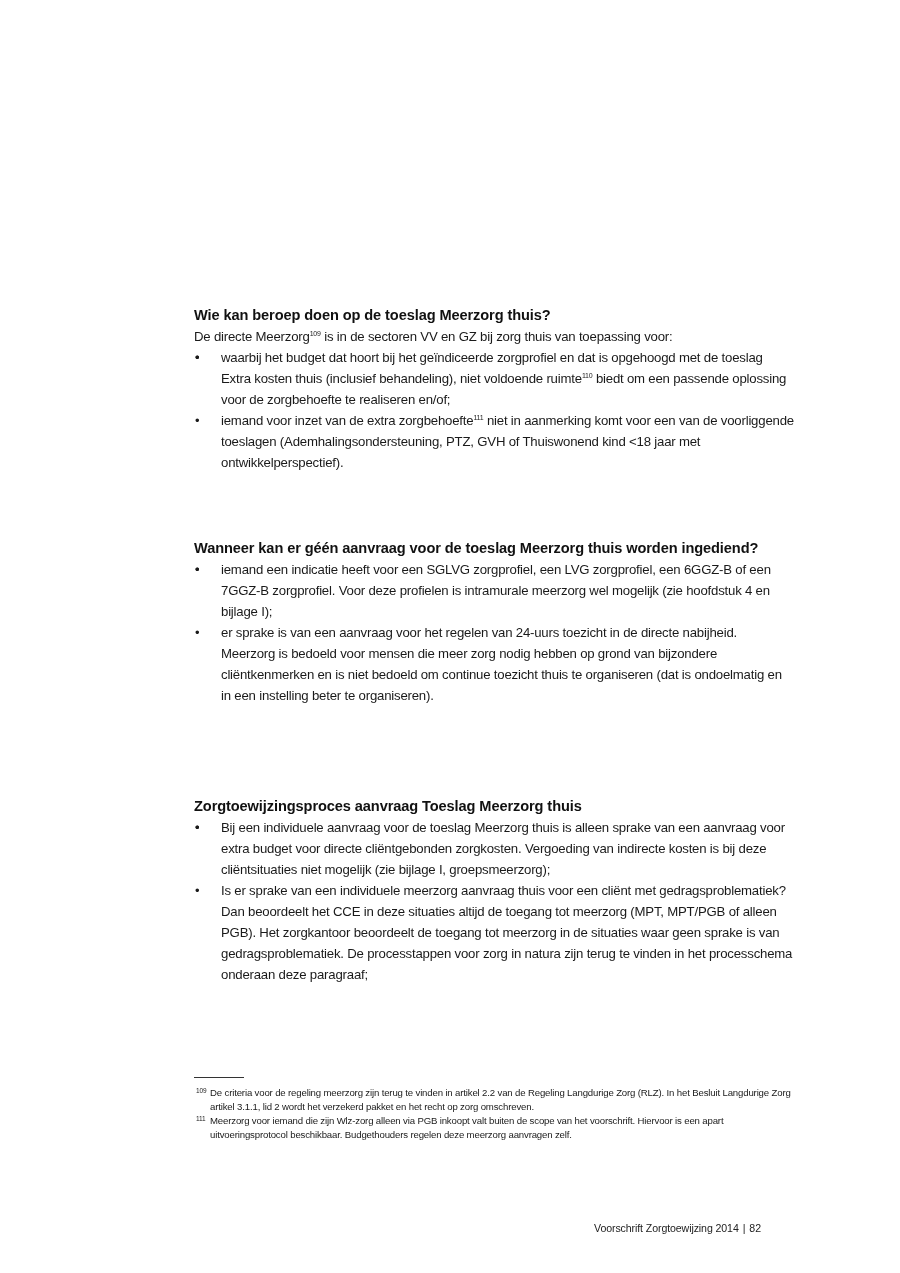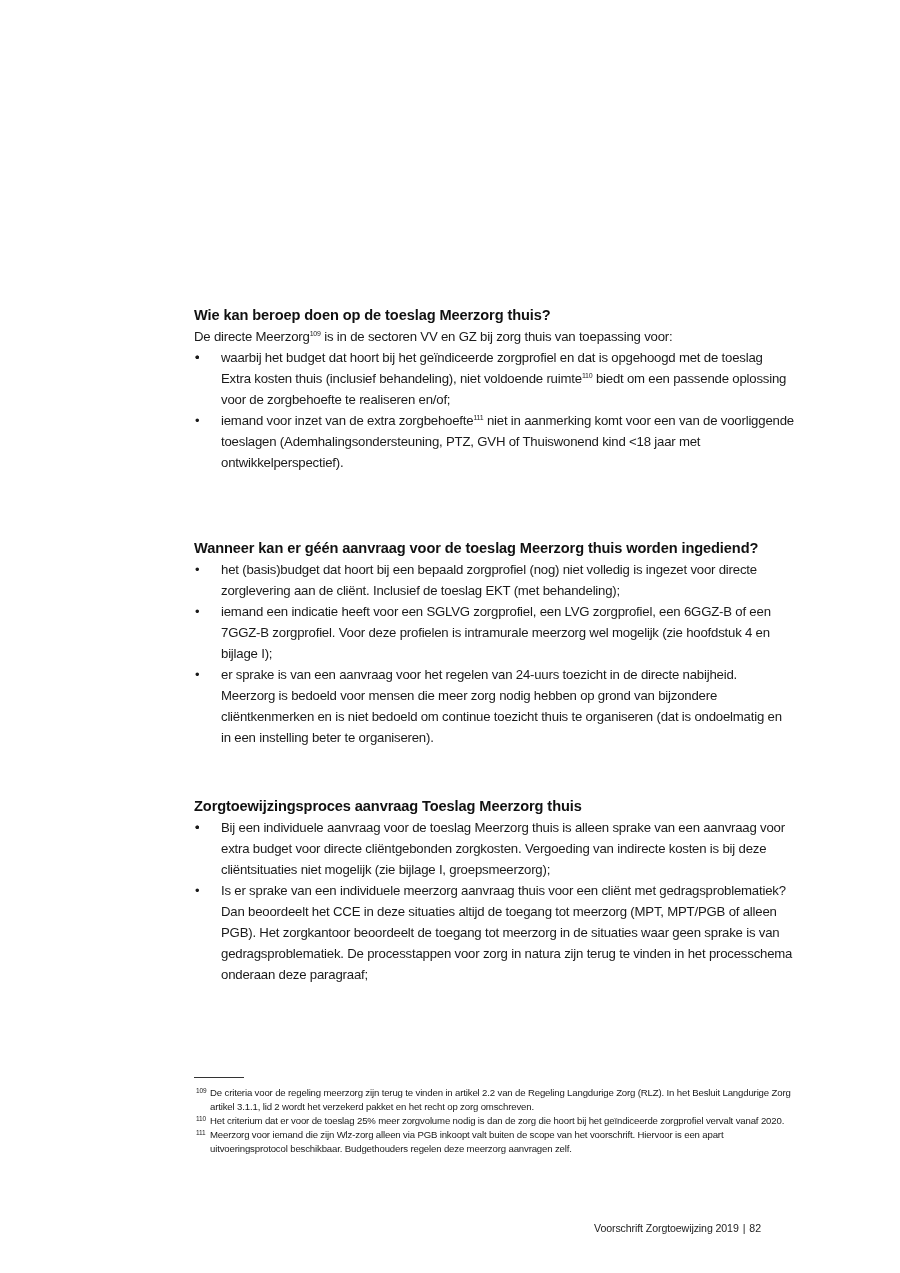--- a/index.html
+++ b/index.html
@@ -35,40 +35,39 @@
       <ul>
         <li><span class="bullet">•</span></li>
         <li><span class="bullet">•</span><span>waarbij het budget dat hoort bij het geïndiceerde zorgprofiel en dat is opgehoogd met de toeslag Extra kosten thuis (inclusief behandeling), niet voldoende ruimte</span><sup>110</sup><span> biedt om een passende oplossing voor de zorgbehoefte te realiseren en/of;</span></li>
         <li><span class="bullet">•</span><span>iemand voor inzet van de extra zorgbehoefte</span><sup>111</sup><span> niet in aanmerking komt voor een van de voorliggende toeslagen (Ademhalingsondersteuning, PTZ, GVH of Thuiswonend kind &lt;18 jaar met ontwikkelperspectief).</span></li>
       </ul>
     </div>
 
     <div class="s2">
       <h2>Wanneer kan er géén aanvraag voor de toeslag Meerzorg thuis worden ingediend?</h2>
       <ul>
-        <li><span class="bullet">•</span><span>het (basis)budget dat hoort bij een bepaald zorgprofiel (nog) niet volledig is ingezet voor directe zorglevering aan de cliënt. Inclusief de toeslag EKT (met behandeling);</span></li>
+        <li><span class="bullet">•</span></li>
         <li><span class="bullet">•</span><span>iemand een indicatie heeft voor een SGLVG zorgprofiel, een LVG zorgprofiel, een 6GGZ-B of een 7GGZ-B zorgprofiel. Voor deze profielen is intramurale meerzorg wel mogelijk (zie hoofdstuk 4 en bijlage I);</span></li>
         <li><span class="bullet">•</span><span>er sprake is van een aanvraag voor het regelen van 24-uurs toezicht in de directe nabijheid. Meerzorg is bedoeld voor mensen die meer zorg nodig hebben op grond van bijzondere cliëntkenmerken en is niet bedoeld om continue toezicht thuis te organiseren (dat is ondoelmatig en in een instelling beter te organiseren).</span></li>
       </ul>
     </div>
 
     <div class="s3">
       <h2>Zorgtoewijzingsproces aanvraag Toeslag Meerzorg thuis</h2>
       <ul>
         <li><span class="bullet">•</span></li>
         <li><span class="bullet">•</span><span>Bij een individuele aanvraag voor de toeslag Meerzorg thuis is alleen sprake van een aanvraag voor extra budget voor directe cliëntgebonden zorgkosten. Vergoeding van indirecte kosten is bij deze cliëntsituaties niet mogelijk (zie bijlage I, groepsmeerzorg);</span></li>
         <li><span class="bullet">•</span><span>Is er sprake van een individuele meerzorg aanvraag thuis voor een cliënt met gedragsproblematiek? Dan beoordeelt het CCE in deze situaties altijd de toegang tot meerzorg (MPT, MPT/PGB of alleen PGB). Het zorgkantoor beoordeelt de toegang tot meerzorg in de situaties waar geen sprake is van gedragsproblematiek. De processtappen voor zorg in natura zijn terug te vinden in het processchema onderaan deze paragraaf;</span></li>
       </ul>
     </div>
   </div>
 
   <div class="fn-rule"></div>
 
   <div class="footnotes">
     <div class="fn"><span class="num">109</span><span>De criteria voor de regeling meerzorg zijn terug te vinden in artikel 2.2 van de Regeling Langdurige Zorg (RLZ). In het Besluit Langdurige Zorg artikel 3.1.1, lid 2 wordt het verzekerd pakket en het recht op zorg omschreven.</span></div>
-    <div class="fn"><span class="num">110</span><span>Het criterium dat er voor de toeslag 25% meer zorgvolume nodig is dan de zorg die hoort bij het geïndiceerde zorgprofiel vervalt vanaf 2020.</span></div>
     <div class="fn"><span class="num">111</span><span>Meerzorg voor iemand die zijn Wlz-zorg alleen via PGB inkoopt valt buiten de scope van het voorschrift. Hiervoor is een apart uitvoeringsprotocol beschikbaar. Budgethouders regelen deze meerzorg aanvragen zelf.</span></div>
   </div>
 
   <div class="footer">
-    <span>Voorschrift Zorgtoewijzing 2019</span><span class="sep">|</span><span>82</span>
+    <span>Voorschrift Zorgtoewijzing 2014</span><span class="sep">|</span><span>82</span>
   </div>
 </div>
 
 </body></html>

